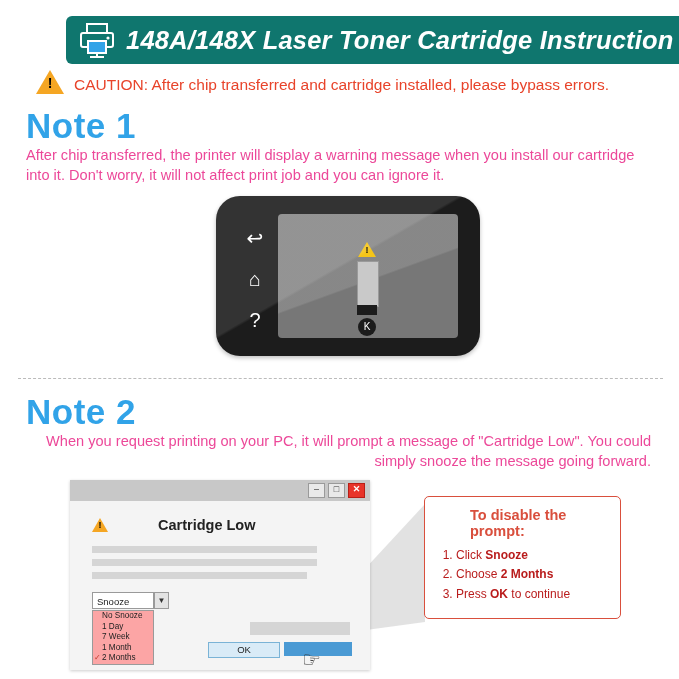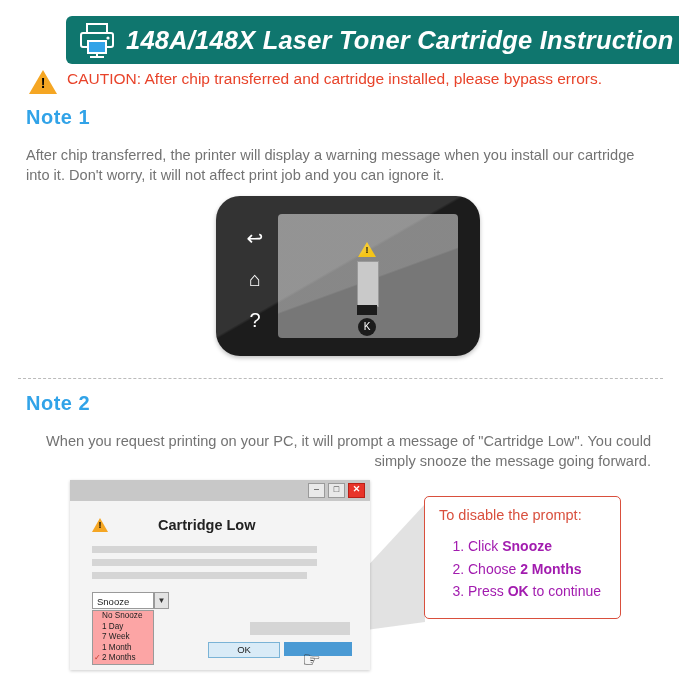--- a/index.html
+++ b/index.html
@@ -43,24 +43,24 @@
     font-weight: bold;
     letter-spacing: 0.2px;
     white-space: nowrap;
     font-style: italic;
     font-family: "Liberation Sans", sans-serif;
   }
 
   
   .caution {
     position: absolute;
-    left: 29px;
+    left: 36px;
     top: 70px;
     display: flex;
-    align-items: flex-start;
+    align-items: flex-end;
   }
   .warn-tri {
     width: 0; height: 0;
     border-left: 14px solid transparent;
     border-right: 14px solid transparent;
     border-bottom: 24px solid #f5a623;
     position: relative;
     margin-right: 10px;
   }
   .warn-tri::after {
@@ -78,30 +78,30 @@
   .caution-text {
     color: #e8432a;
     font-size: 15.5px;
     font-family: "Liberation Sans", sans-serif;
   }
 
   
   .note-title {
     position: absolute;
     color: #31a3e8;
-    font-size: 20px;
+    font-size: 35px;
     font-weight: bold;
     letter-spacing: 0.5px;
   }
   #note1-title { left: 26px; top: 106px; }
   #note2-title { left: 26px; top: 392px; text-align: center; }
 
   .note-body {
     position: absolute;
-    color: #737373;
+    color: #ec4899;
     font-size: 14.6px;
     line-height: 1.35;
     width: 625px;
   }
   #note1-body { left: 26px; top: 146px; }
   #note2-body { left: 26px; top: 432px; text-align: right; }
 
   .divider {
     position: absolute;
     left: 18px;
@@ -367,28 +367,29 @@
     height: 123px;
     background: #ffffff;
     border: 1.5px solid #d94f3d;
     border-radius: 5px;
     box-sizing: border-box;
     padding: 10px 0 0 14px;
   }
   .callout-title {
     color: #d94f3d;
     font-size: 14.5px;
-    font-weight: normal;
+    font-weight: bold;
     margin-bottom: 7px;
+    margin-left: 31px;
   }
   .callout ol {
-    margin: 12px;
+    margin: 0;
     padding-left: 17px;
-    color: #a21caf;
-    font-size: 14px;
+    color: #b91c1c;
+    font-size: 12px;
     line-height: 1.62;
   }
   .callout ol li b { font-weight: bold; }
 
   .pointer-poly {
     position: absolute;
     left: 255px;
     top: 494px;
     width: 175px;
     height: 185px;

